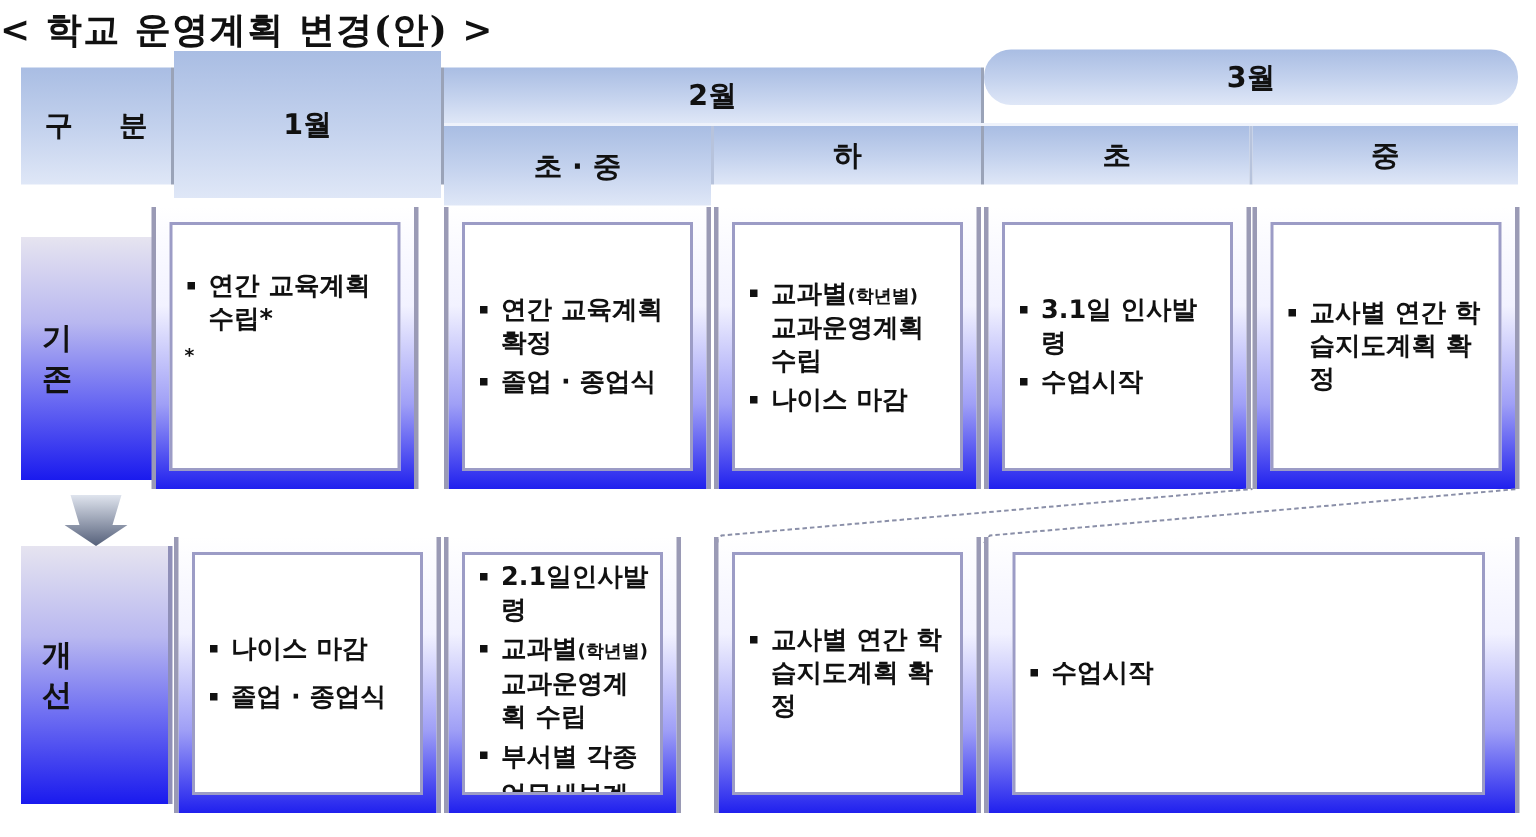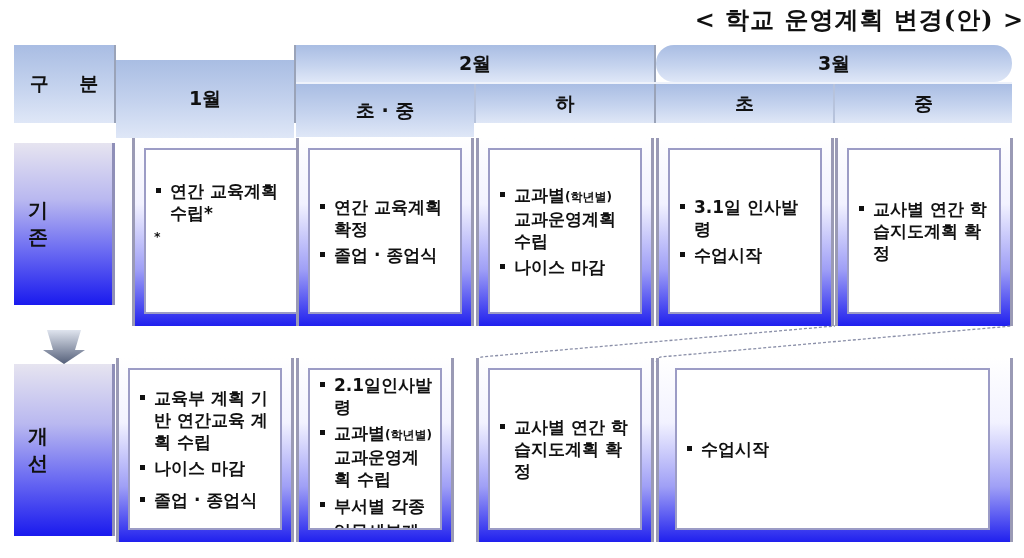--- a/index.html
+++ b/index.html
@@ -1,21 +1,21 @@
 <!DOCTYPE html>
 <html><head>
 <meta charset="utf-8">
 <style>
   * { box-sizing: border-box; margin: 0; padding: 0; }
   html, body { width: 1024px; height: 558px; background: #ffffff; overflow: hidden; }
   body { position: relative; font-family: "DejaVu Sans", "Liberation Sans", sans-serif; color: #111; }
 
   .title {
     position: absolute; left: 0; top: 4px; width: 1024px; height: 38px;
-    text-align: right; font-size: 24px; font-weight: bold; letter-spacing: 1px;
+    text-align: left; font-size: 24px; font-weight: bold; letter-spacing: 1px;
     font-family: "DejaVu Serif", "Liberation Serif", serif; color: #111;
   }
 
   .hcell {
     position: absolute; display: flex; align-items: center; justify-content: center;
     font-size: 19px; font-weight: bold; color: #111;
     background: linear-gradient(to bottom, #a9bde3 0%, #c5d3ee 55%, #dfe7f7 100%);
   }
   .hsep-v { position: absolute; width: 2px; background: #9aa3b8; }
   .hsep-h { position: absolute; height: 2px; background: #eef2fb; }
@@ -49,39 +49,39 @@
   .arrow { position: absolute; left: 43px; top: 330px; width: 42px; height: 34px; }
   .connector { position: absolute; left: 0; top: 0; width: 1024px; height: 558px; pointer-events: none; }
 </style>
 </head>
 <body>
 
 <div class="title">&lt; 학교 운영계획 변경(안) &gt;</div>
 
 <div>
   <div class="hcell" style="left:14px; top:45px; width:100px; height:78px; letter-spacing:12px; padding-left:12px;">구 분</div>
-  <div class="hcell" style="left:116px; top:60px; width:178px; height:78px;">1월</div>
+  <div class="hcell" style="left:116px; top:34px; width:178px; height:98px;">1월</div>
   <div class="hcell" style="left:296px; top:45px; width:358px; height:37px;">2월</div>
-  <div class="hcell" style="left:656px; top:45px; width:356px; height:37px;border-radius:18px;">3월</div>
+  <div class="hcell" style="left:656px; top:33px; width:356px; height:37px;border-radius:18px;">3월</div>
   <div class="hcell" style="left:296px; top:84px; width:178px; height:53px;">초 · 중</div>
   <div class="hcell" style="left:476px; top:84px; width:178px; height:39px;">하</div>
   <div class="hcell" style="left:656px; top:84px; width:177px; height:39px;">초</div>
   <div class="hcell" style="left:835px; top:84px; width:177px; height:39px;">중</div>
   <div class="hsep-v" style="left:114px; top:45px; height:78px;"></div>
   <div class="hsep-v" style="left:294px; top:45px; height:78px;"></div>
   <div class="hsep-v" style="left:654px; top:45px; height:78px;"></div>
   <div class="hsep-v" style="left:474px; top:84px; height:39px; background:#b7c3dc;"></div>
   <div class="hsep-v" style="left:833px; top:84px; height:39px; background:#b7c3dc;"></div>
   <div class="hsep-h" style="left:296px; top:82px; width:716px;"></div>
 </div>
 
 <div>
-  <div class="rowlabel" style="left:14px; top:143px; width:101px; height:162px;font-family:Liberation Serif, serif;">기 존</div>
+  <div class="rowlabel" style="left:14px; top:158px; width:101px; height:162px;font-family:Liberation Serif, serif;">기 존</div>
 
-  <div class="card" style="left:132px; top:138px; width:178px; height:188px;">
+  <div class="card" style="left:101px; top:138px; width:178px; height:188px;">
     <div class="inner" style="justify-content:flex-start; padding-top:28px;">
       <div class="item">연간 교육계획 수립*</div>
       <div class="note">
         <span class="mark">*</span>
       </div>
     </div>
   </div>
 
   <div class="card" style="left:296px; top:138px; width:178px; height:188px;">
     <div class="inner">
@@ -127,21 +127,20 @@
 <svg class="connector" viewBox="0 0 1024 558">
   <polyline points="478,362 481,357 835,326" fill="none" stroke="#8a8fa8" stroke-width="1.3" stroke-dasharray="3,2"></polyline>
   <polyline points="656,362 660,357 1012,326" fill="none" stroke="#8a8fa8" stroke-width="1.3" stroke-dasharray="3,2"></polyline>
 </svg>
 
 <div>
   <div class="rowlabel" style="left:14px; top:364px; width:101px; height:172px;">개 선</div>
 
   <div class="card" style="left:116px; top:358px; width:178px; height:184px;">
     <div class="inner">
-      <div class="item">교육부 계획 기반 연간교육 계획 수립</div>
       <div class="item">나이스 마감</div>
       <div class="item" style="margin-top:8px;">졸업 · 종업식</div>
     </div>
   </div>
 
   <div class="card" style="left:296px; top:358px; width:158px; height:184px;">
     <div class="inner" style="justify-content:flex-start; padding-top:2px; overflow:hidden;">
       <div class="item">2.1일인사발령</div>
       <div class="item">
         <span>교과별</span><span class="small">(학년별)</span>

